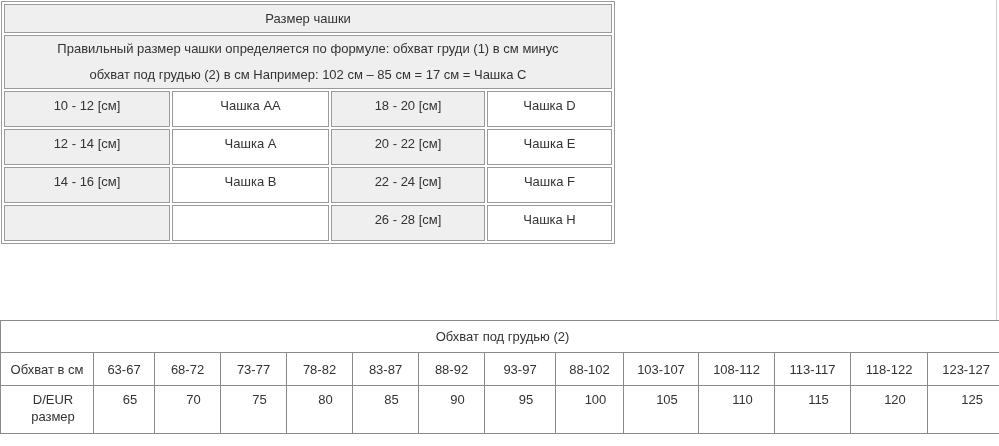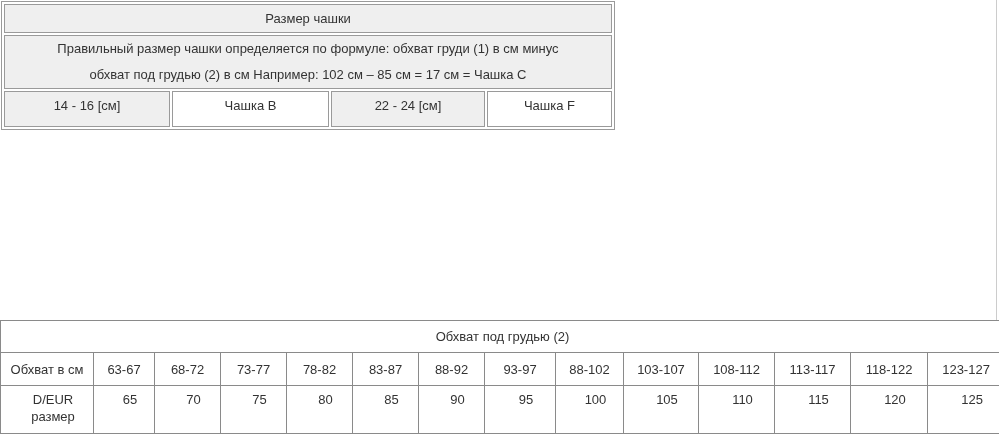--- a/index.html
+++ b/index.html
@@ -109,24 +109,42 @@
       <tr>
     <td colspan="4" class="hdr shaded">Размер чашки</td>
   </tr>
   <tr>
     <td colspan="4" class="formula shaded">
       <div>Правильный размер чашки определяется по формуле:  обхват груди (1) в см минус</div>
       <div>обхват под грудью (2) в см Например: 102 см – 85 см = 17 см  =  Чашка C</div>
     </td>
   </tr>
   <tr>
+    <td class="cell shaded">10 - 12 [см]</td>
+    <td class="cell">Чашка AA</td>
+    <td class="cell shaded">18 - 20 [см]</td>
+    <td class="cell">Чашка D</td>
+  </tr>
+  <tr>
+    <td class="cell shaded">12 - 14 [см]</td>
+    <td class="cell">Чашка A</td>
+    <td class="cell shaded">20 - 22 [см]</td>
+    <td class="cell">Чашка E</td>
+  </tr>
+  <tr>
     <td class="cell shaded">14 - 16 [см]</td>
     <td class="cell">Чашка B</td>
     <td class="cell shaded">22 - 24 [см]</td>
     <td class="cell">Чашка F</td>
+  </tr>
+  <tr>
+    <td class="cell shaded"></td>
+    <td class="cell"></td>
+    <td class="cell shaded">26 - 28 [см]</td>
+    <td class="cell">Чашка H</td>
   </tr>
 </tbody>
   </table>
 
 <table class="band-table">
   <colgroup>
     <col style="width:93px">
     <col style="width:61px">
       <col style="width:66px">
       <col style="width:66px">

